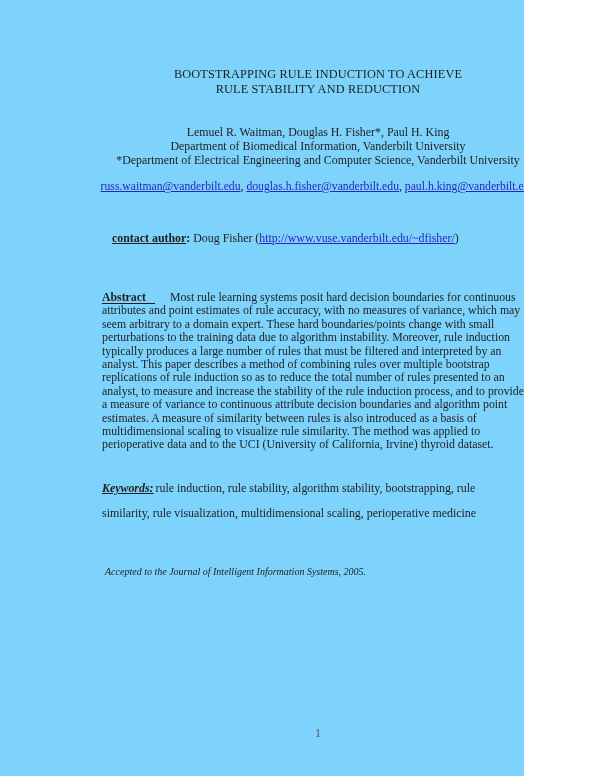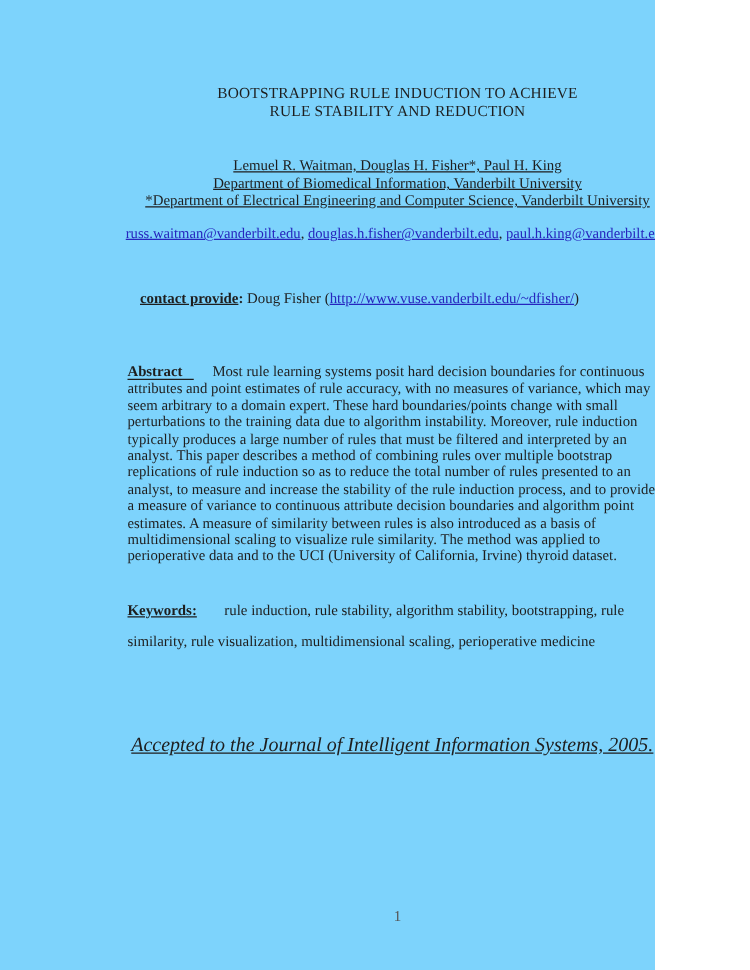--- a/index.html
+++ b/index.html
@@ -29,21 +29,21 @@
     line-height: 14.5px;
     letter-spacing: 0.15px;
   }
   .title-line { white-space: nowrap; }
 
   .authors-block {
     top: 125px;
     font-size: 11.9px;
     line-height: 14px;
   }
-  .authors-block div { white-space: nowrap; text-decoration: underline; }
+  .authors-block div { white-space: nowrap; }
 
   .emails-block {
     top: 180px;
     font-size: 11.7px;
     white-space: nowrap;
   }
 
   a.doc-link, span.doc-link {
     color: #2626be;
     text-decoration: underline;
@@ -79,29 +79,28 @@
   }
 
   .keywords-block {
     top: 482px;
     left: 102px;
     font-size: 11.9px;
     line-height: 13.4px;
   }
   .keywords-line2 { margin-top: 12px; white-space: nowrap; }
   .keywords-line1 { white-space: nowrap; }
-  .keywords-label { margin-right: 22px; }
+  .keywords-label { margin-right: 2px; font-style: italic; }
 
   .accepted-block {
-    top: 588px;
+    top: 566px;
     left: 105px;
     font-style: italic;
-    font-size: 16px;
+    font-size: 10px;
     white-space: nowrap;
-    text-decoration: underline;
   }
 
   .pagenum-block {
     top: 726px;
     color: #555555;
     font-size: 12px;
   }
 </style>
 </head>
 <body>
@@ -117,21 +116,21 @@
     <div>Lemuel R. Waitman, Douglas H. Fisher*, Paul H. King</div>
     <div>Department of Biomedical Information, Vanderbilt University</div>
     <div>*Department of Electrical Engineering and Computer Science, Vanderbilt University</div>
   </div>
 
   <div class="block centered emails-block">
     <a class="doc-link">russ.waitman@vanderbilt.edu</a><span>, </span><a class="doc-link">douglas.h.fisher@vanderbilt.edu</a><span>, </span><a class="doc-link">paul.h.king@vanderbilt.edu</a>
   </div>
 
   <div class="block contact-block">
-    <span class="bold-underline">contact provide</span><span style="font-weight:bold;">: </span><span>Doug Fisher (</span><a class="doc-link">http://www.vuse.vanderbilt.edu/~dfisher/</a><span>)</span>
+    <span class="bold-underline">contact author</span><span style="font-weight:bold;">: </span><span>Doug Fisher (</span><a class="doc-link">http://www.vuse.vanderbilt.edu/~dfisher/</a><span>)</span>
   </div>
 
   <div class="block abstract-block">
     <div class="abstract-line">
       <span class="abstract-heading">Abstract</span><span>Most rule learning systems posit hard decision boundaries for continuous</span>
     </div>
     <div class="abstract-line">attributes and point estimates of rule accuracy, with no measures of variance, which may</div>
     <div class="abstract-line">seem arbitrary to a domain expert. These hard boundaries/points change with small</div>
     <div class="abstract-line">perturbations to the training data due to algorithm instability. Moreover, rule induction</div>
     <div class="abstract-line">typically produces a large number of rules that must be filtered and interpreted by an</div>

